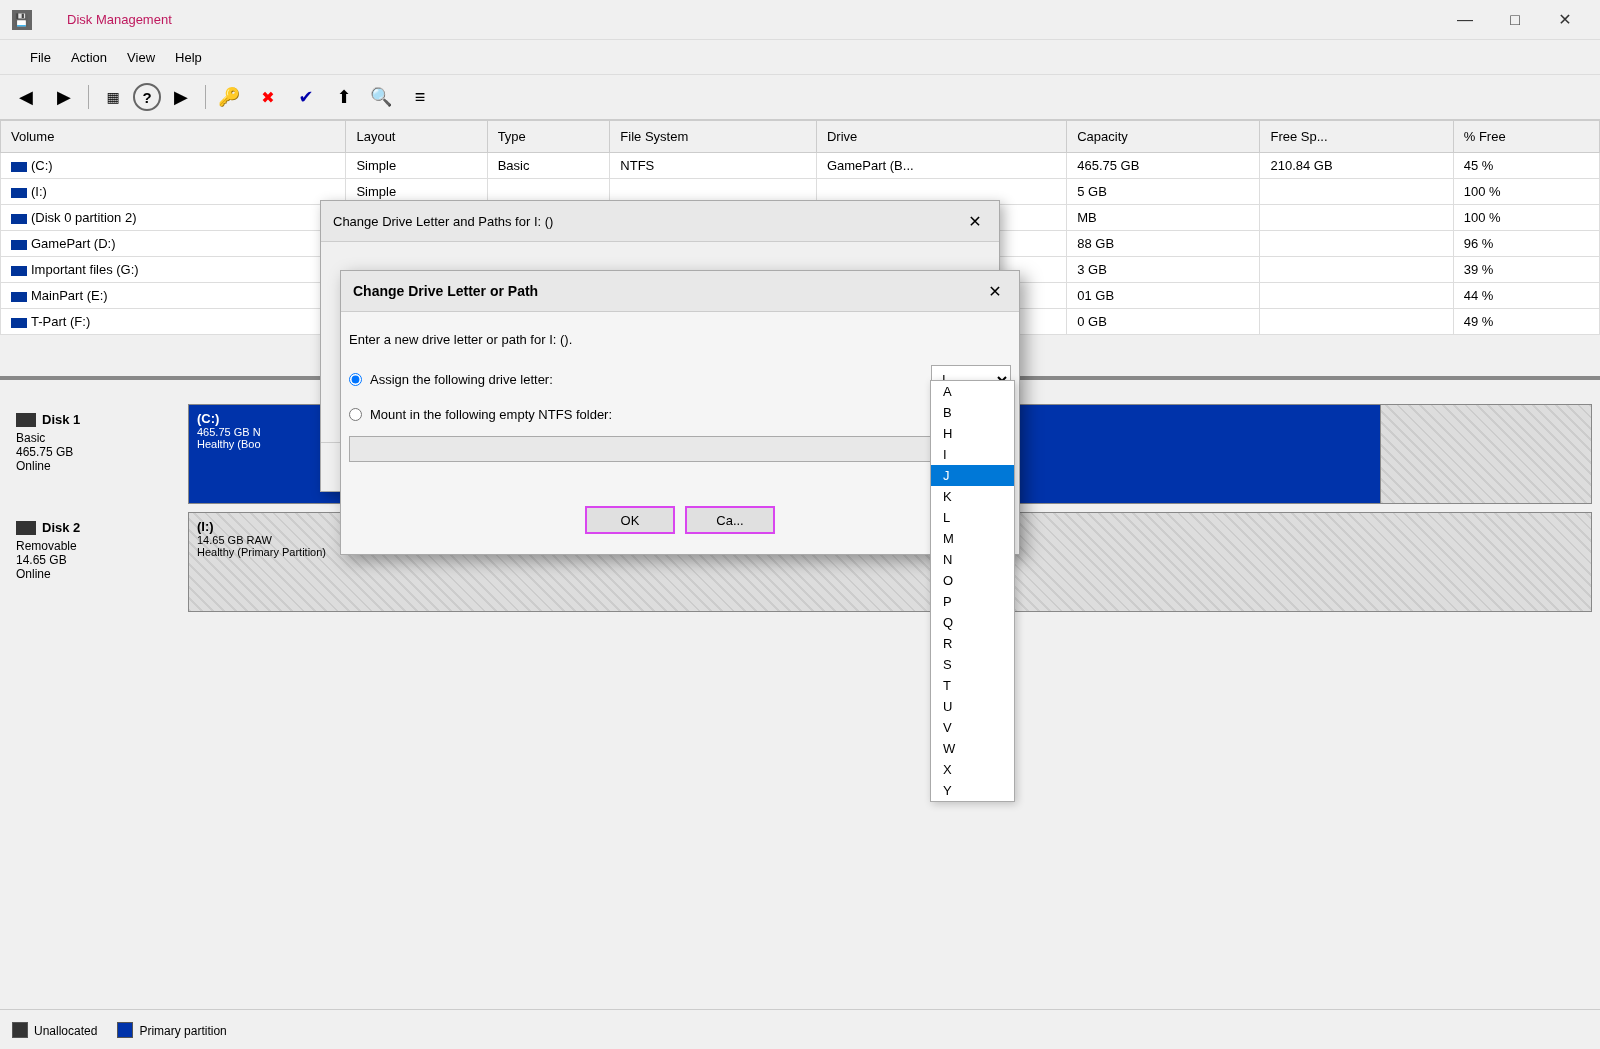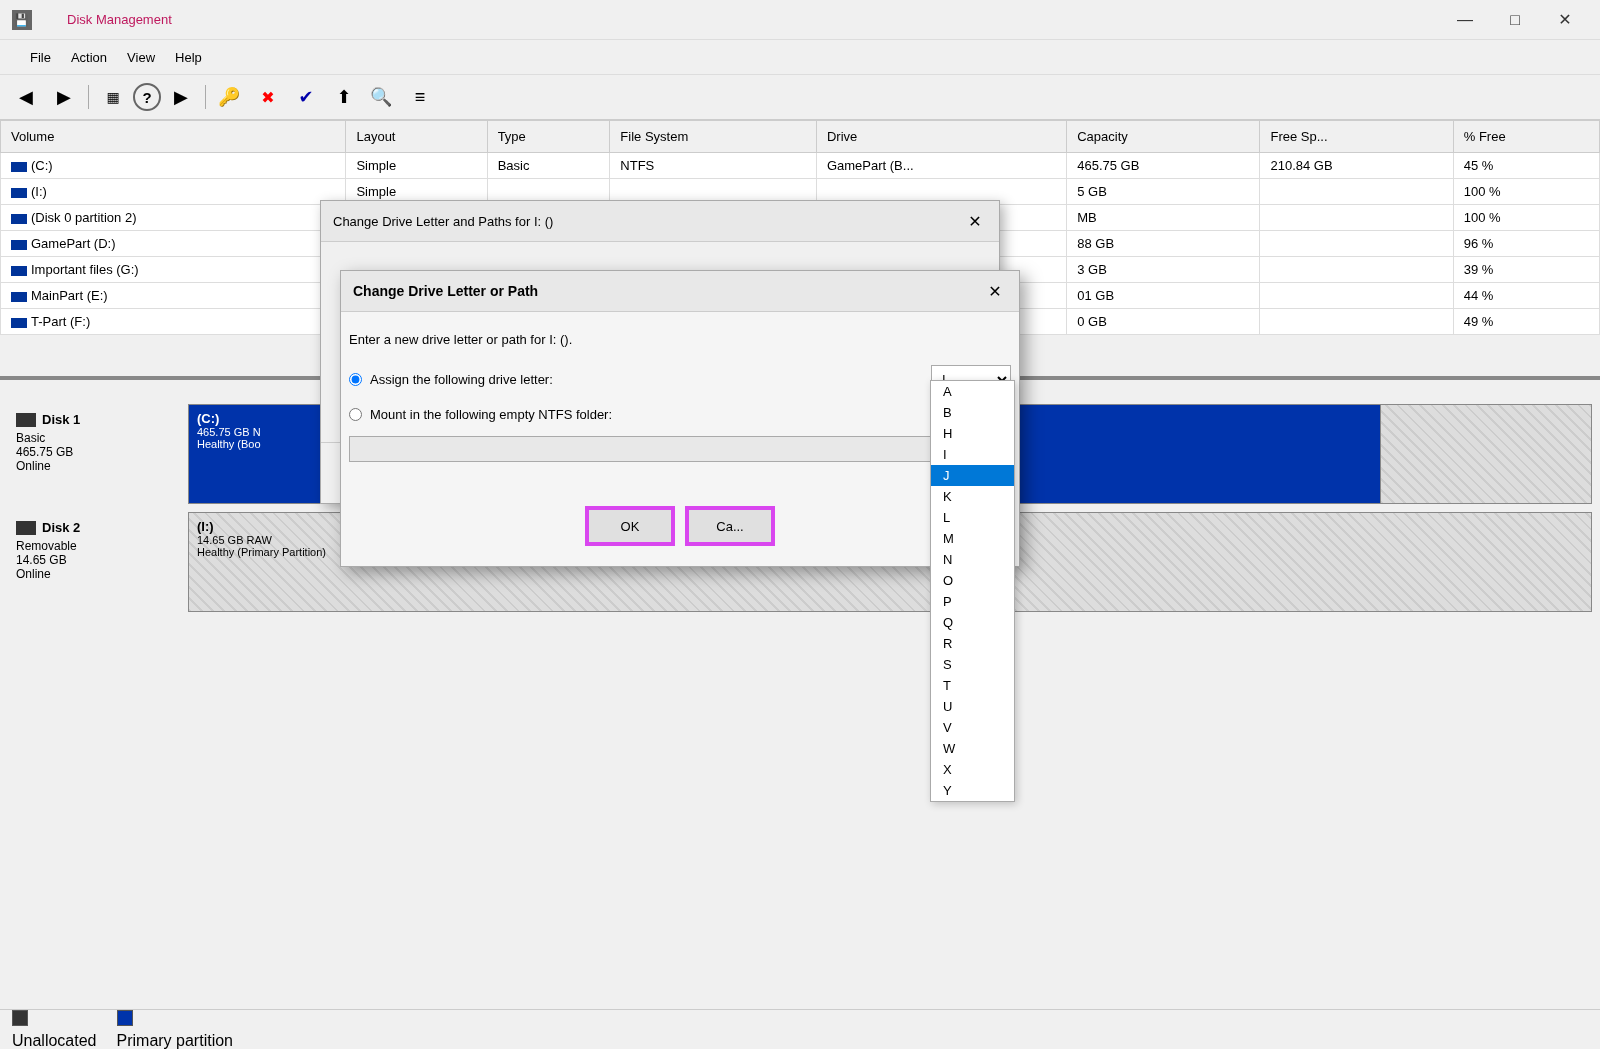--- a/index.html
+++ b/index.html
@@ -179,24 +179,23 @@
       height: 40px;
       display: flex;
       align-items: center;
       padding: 0 12px;
       gap: 20px;
       border-top: 1px solid #ccc;
       background: #f0f0f0;
     }
     .legend-item {
       display: flex;
-      align-items: flex-start;
+      align-items: flex-end;
       gap: 6px;
-      font-size: 16px;
-      flex-direction: column;
+      font-size: 12px;
     }
     .legend-box {
       width: 16px;
       height: 16px;
       border: 1px solid #555;
     }
 
     
     .app-body {
       display: flex;
@@ -333,22 +332,22 @@
     }
 
     .dialog-buttons {
       display: flex;
       justify-content: center;
       gap: 10px;
       padding: 16px 24px 20px;
     }
     .dialog-btn {
       width: 90px;
-      height: 40px;
-      border: 4px solid #d946ef;
+      height: 28px;
+      border: 2px solid #d946ef;
       background: #e0e0e0;
       cursor: pointer;
       font-size: 13px;
     }
 
     
     .dropdown-list {
       position: absolute;
       top: 380px;
       left: 930px;

